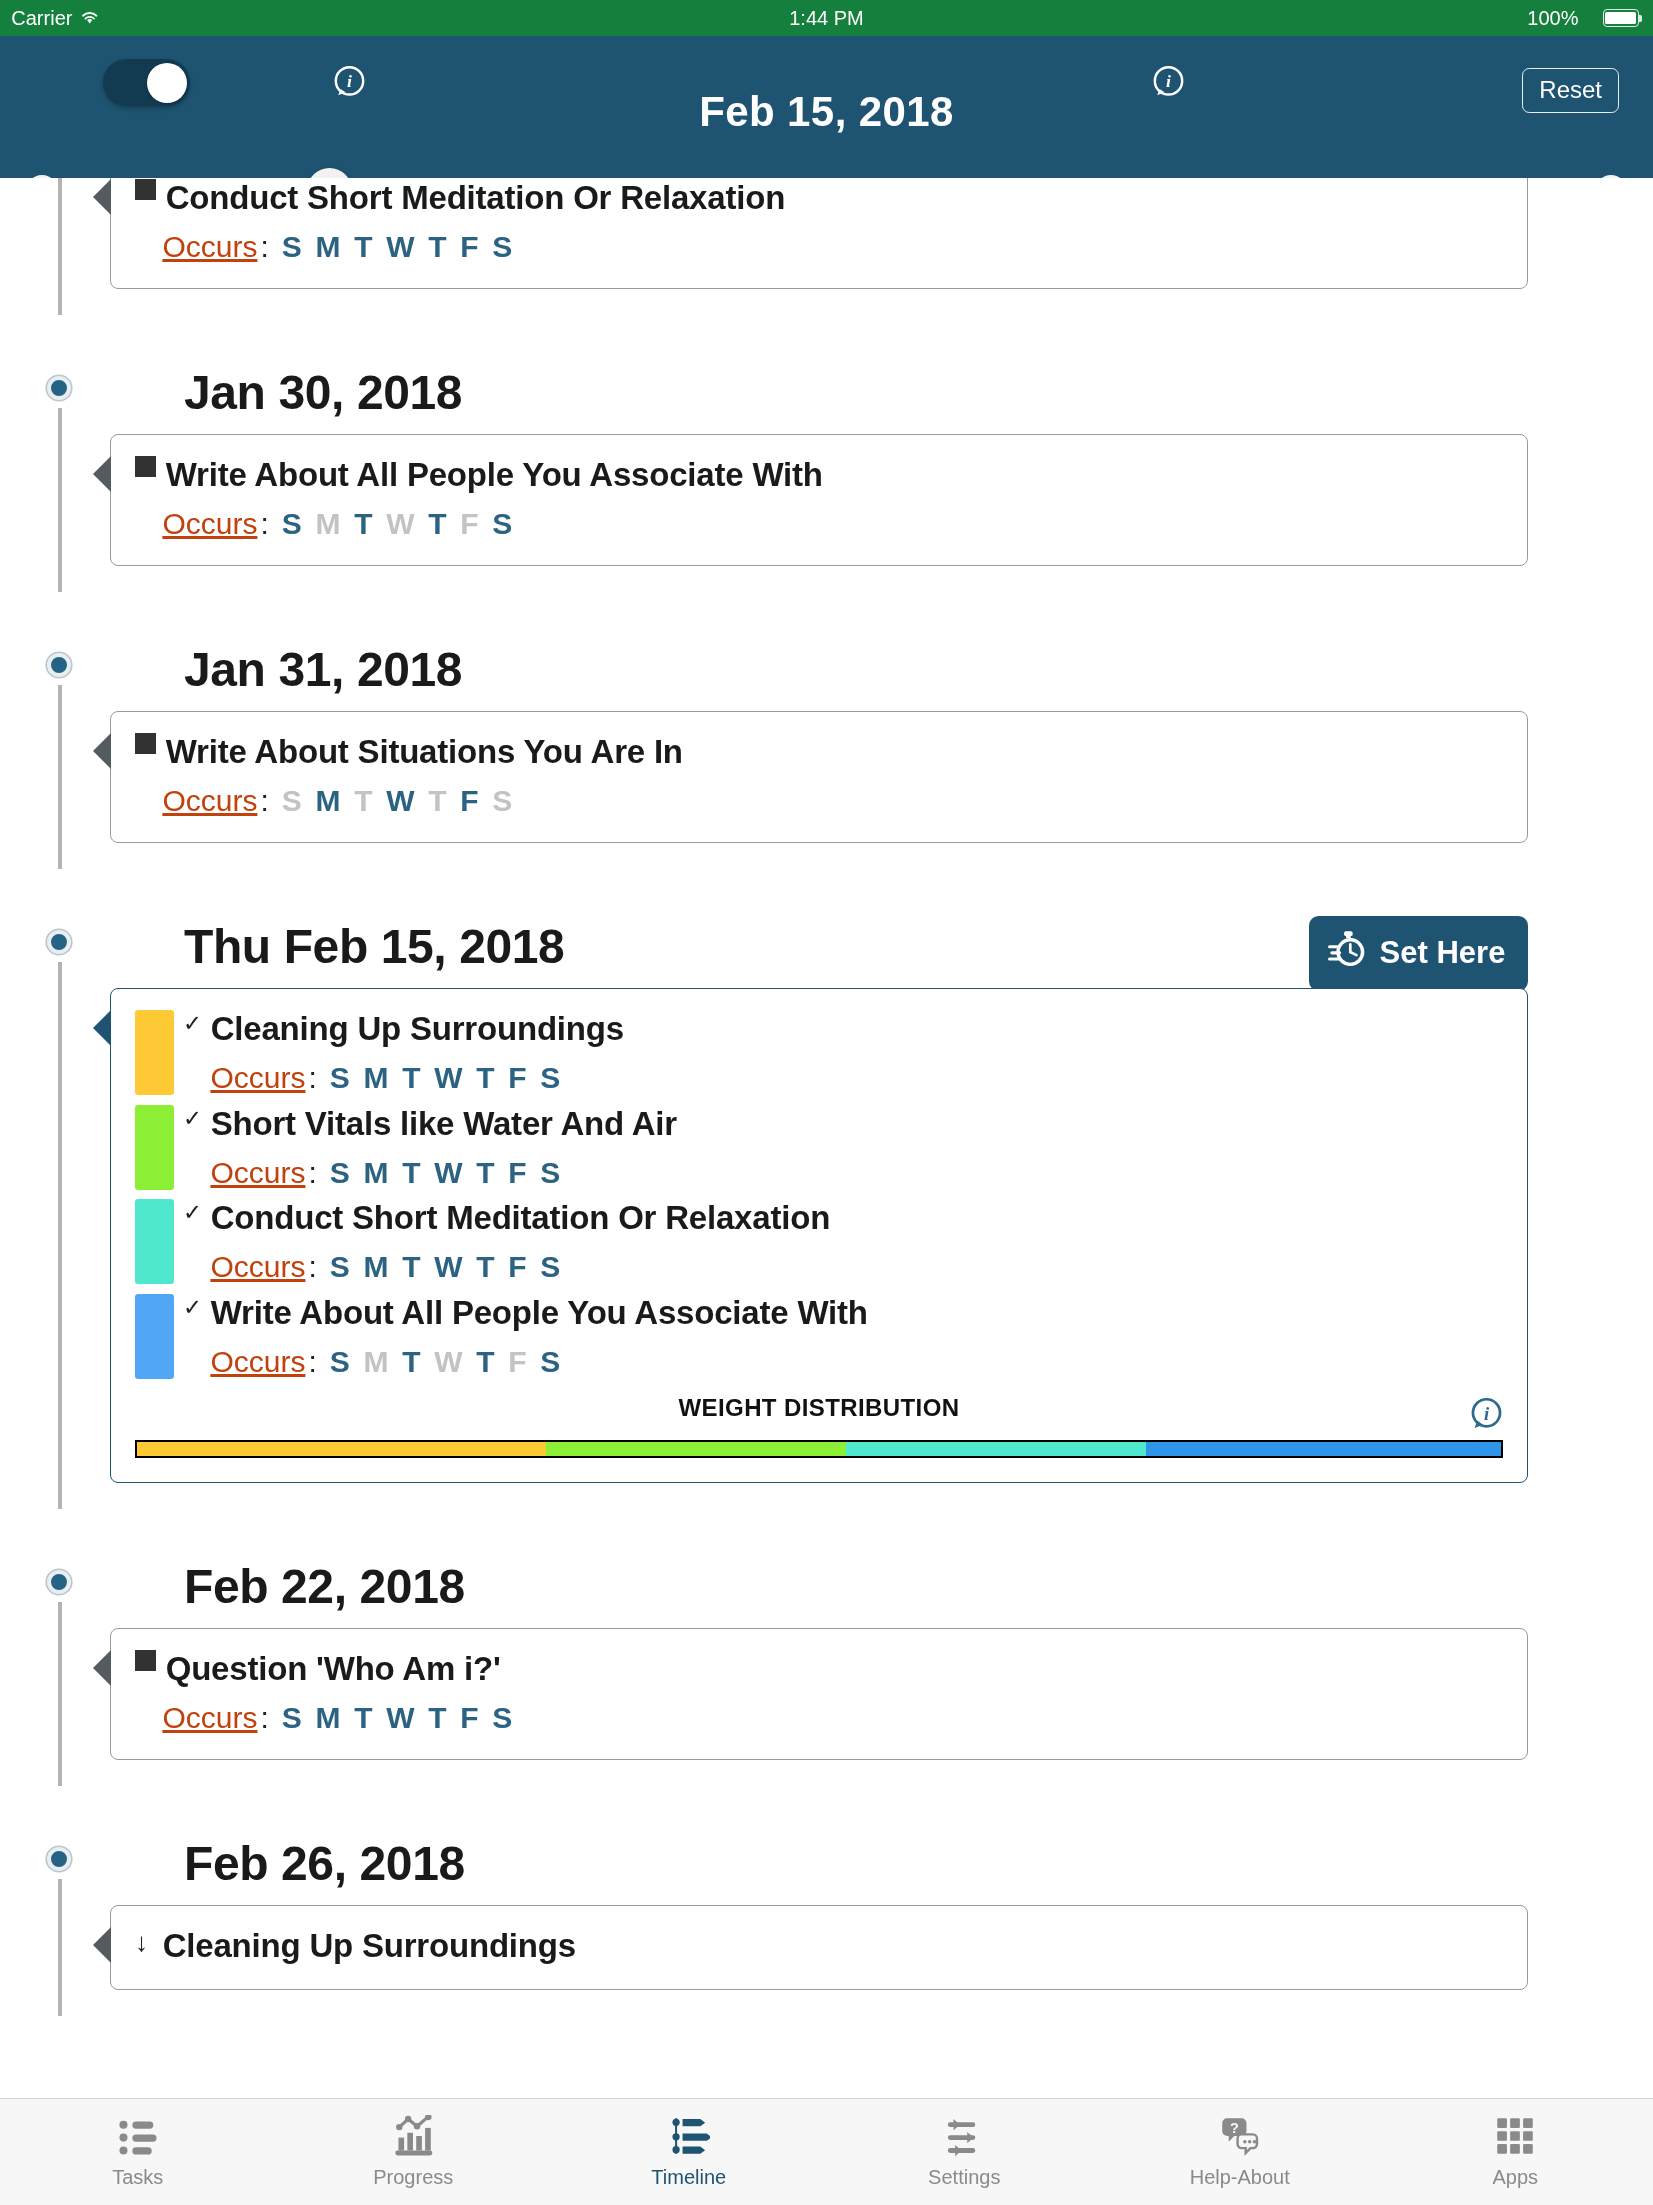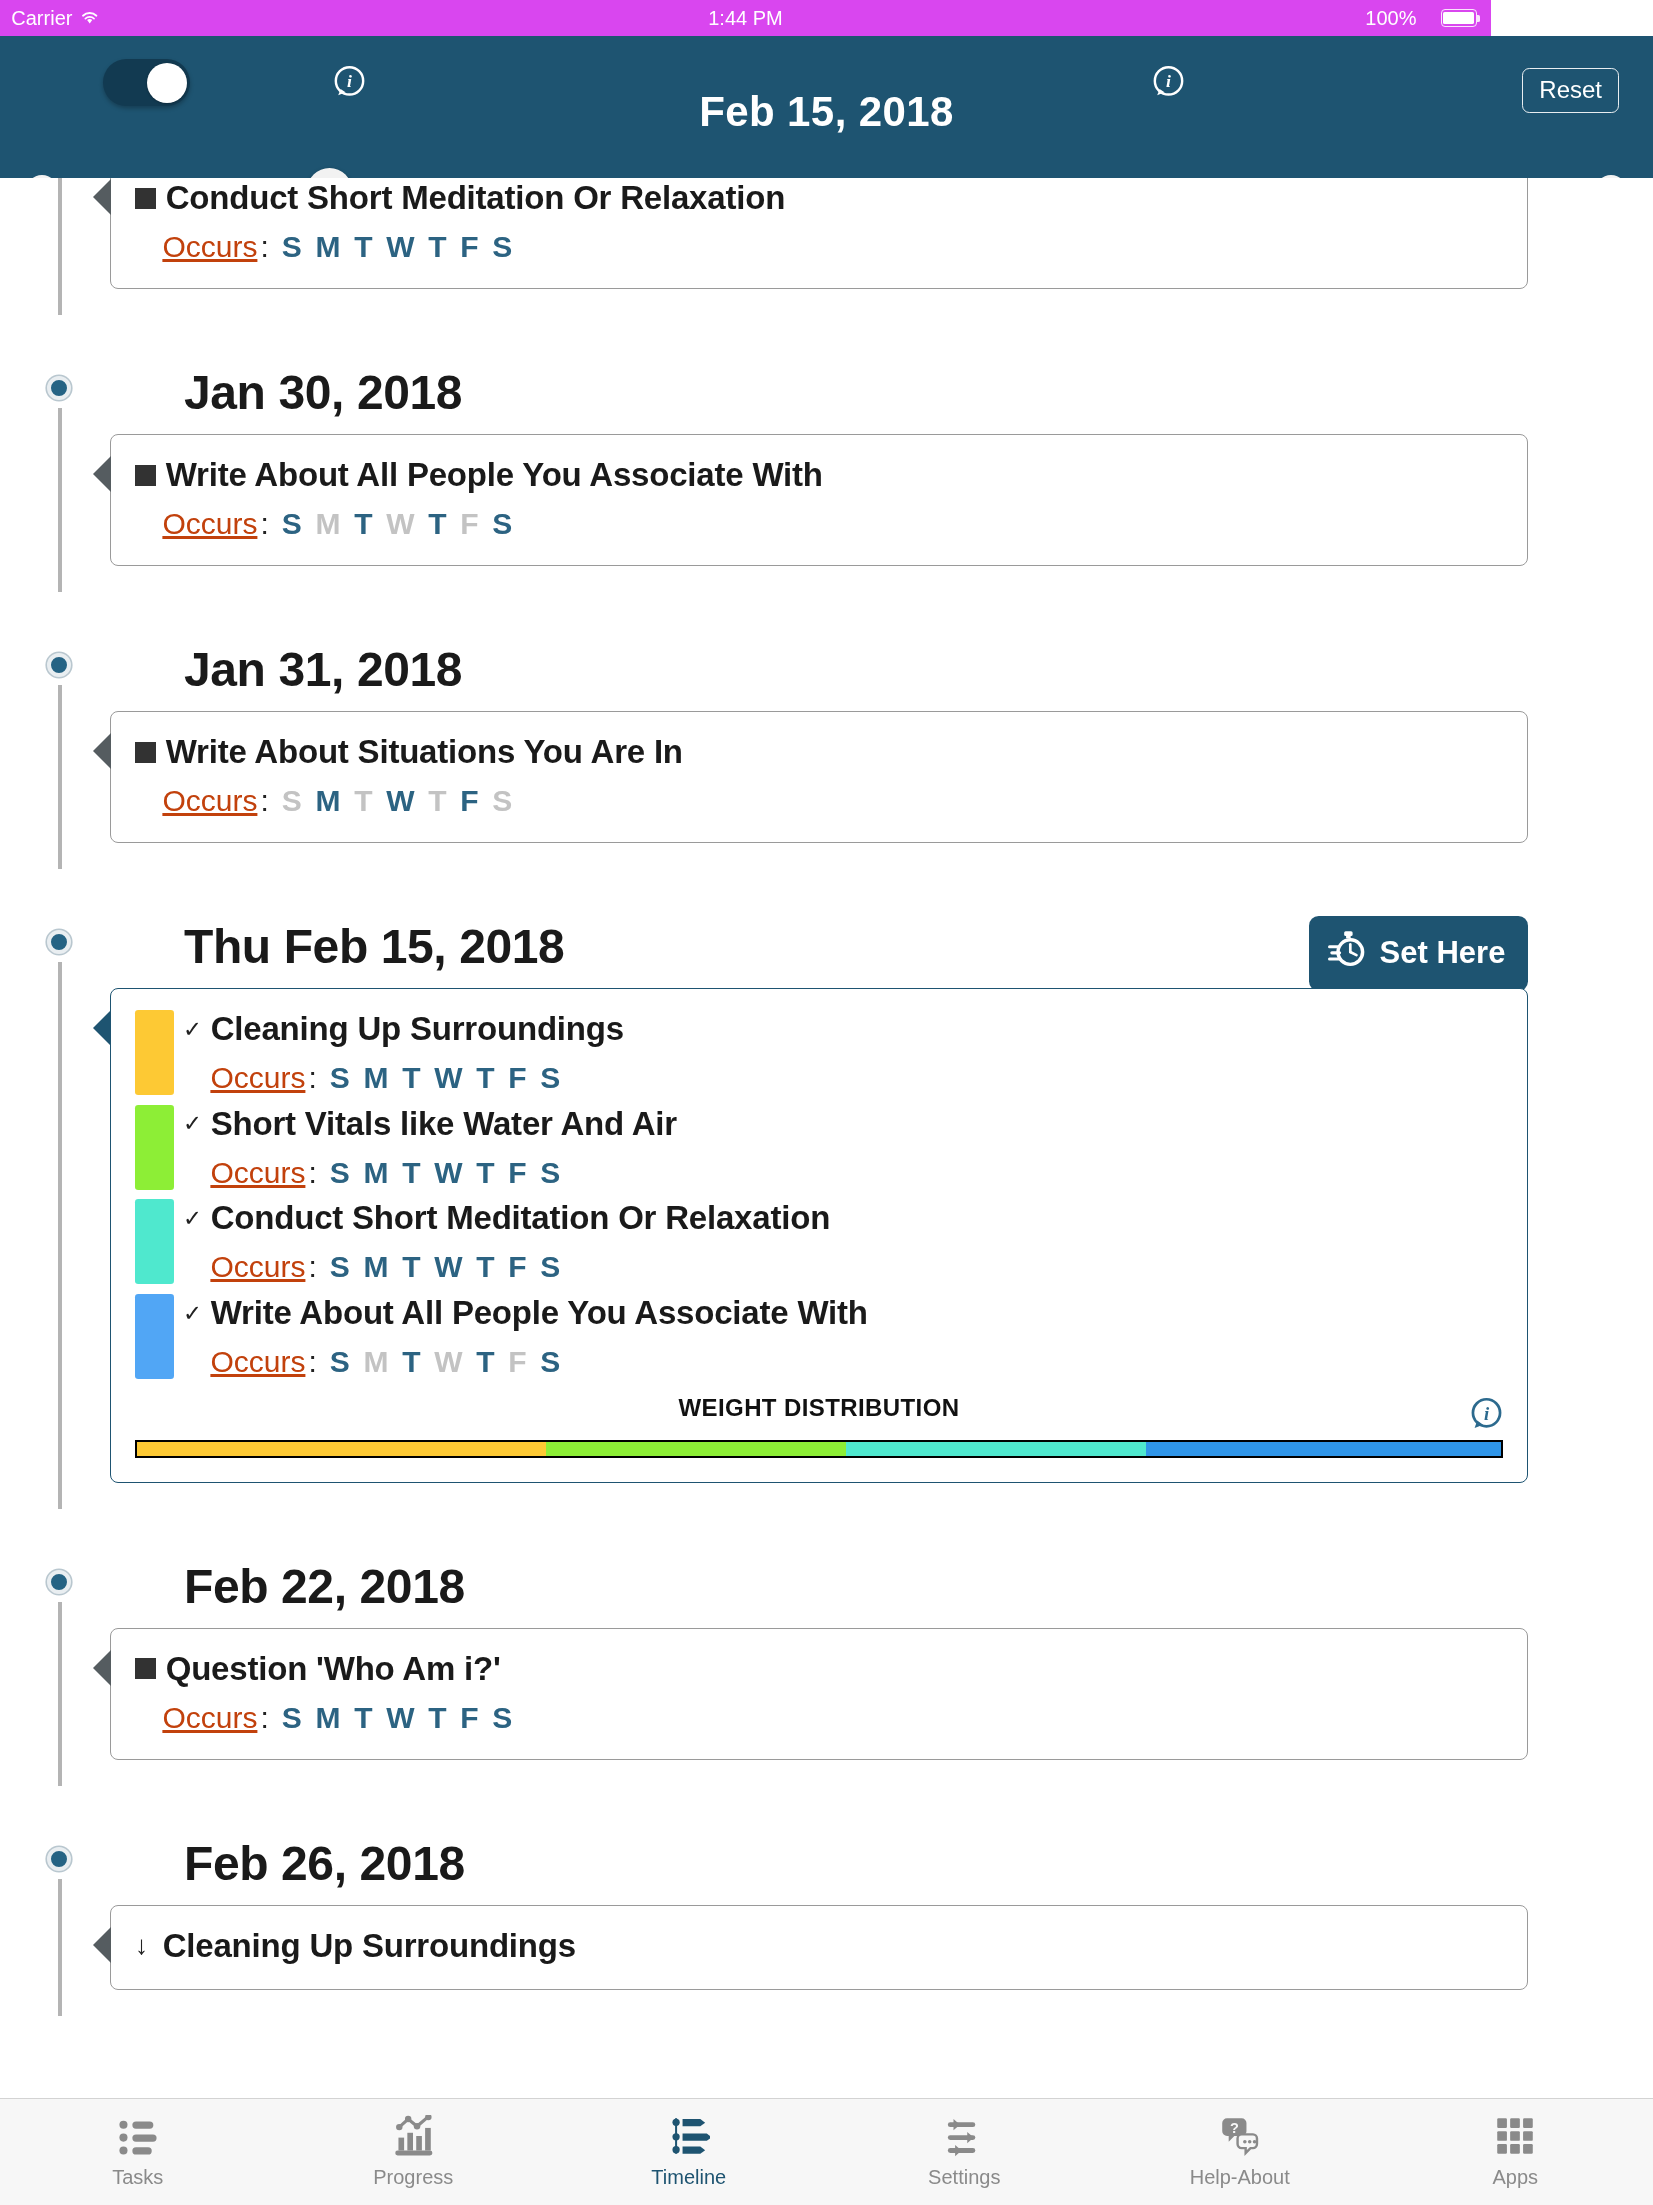--- a/index.html
+++ b/index.html
@@ -6,22 +6,22 @@
   html,body{width:1653px;height:2205px;}
   body{
     font-family:"Liberation Sans","DejaVu Sans",sans-serif;
     background:#ffffff;
     overflow:hidden;
     -webkit-font-smoothing:antialiased;
   }
 
   
   #statusbar{
-    position:absolute;top:0;left:0;width:1491px;height:36px;
-    background:#d946ef;color:#fff;
+    position:absolute;top:0;left:0;width:1653px;height:36px;
+    background:#15803d;color:#fff;
     display:flex;align-items:center;font-size:20px;
   }
   #sb-left{position:absolute;left:11.3px;display:flex;align-items:center;gap:8px;}
   #sb-center{position:absolute;left:0;width:100%;text-align:center;}
   #sb-right{position:absolute;right:14.5px;display:flex;align-items:center;gap:24px;}
   .batt{
     width:36px;height:18px;border:1.6px solid rgba(255,255,255,.85);
     border-radius:4px;position:relative;padding:1.6px;
   }
   .batt i{display:block;height:100%;background:#fff;border-radius:1.6px;}
@@ -114,21 +114,21 @@
   .card .notch{
     position:absolute;left:-18px;top:21px;width:0;height:0;
     border-top:18px solid transparent;border-bottom:18px solid transparent;
     border-right:18px solid #555c60;
   }
   .card.active .notch{border-right-color:#1E5471;}
 
   .task{position:relative;}
   .taskTitle{
     font-size:33px;font-weight:bold;color:#1a1a1a;letter-spacing:-0.2px;
-    display:flex;align-items:center;gap:9.7px;white-space:nowrap;
+    display:flex;align-items:flex-start;gap:9.7px;white-space:nowrap;
   }
   .sq{display:inline-block;width:21px;height:21px;background:#323232;flex:none;}
   .chk{display:inline-block;font-size:22.6px;color:#222;flex:none;width:18px;}
   .arr{display:inline-block;font-size:26px;color:#222;flex:none;width:18px;}
   .occurs{
     margin-top:13px;margin-left:27.4px;
     display:flex;align-items:baseline;gap:3.2px;
     font-size:30px;
   }
   .occurs .lbl{color:#c2410c;text-decoration:underline;font-weight:normal;}

